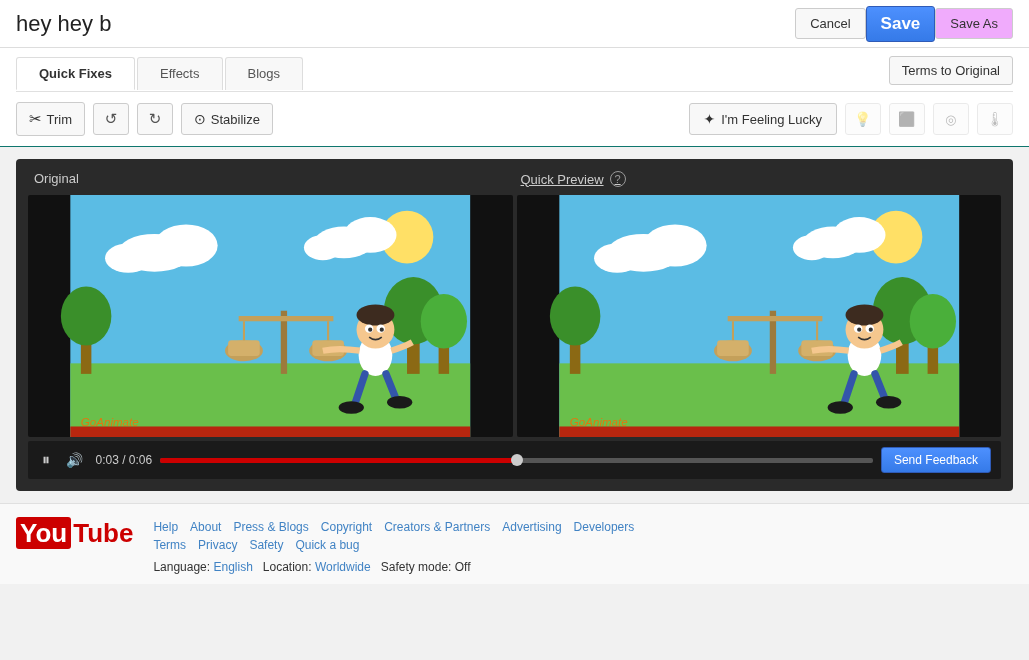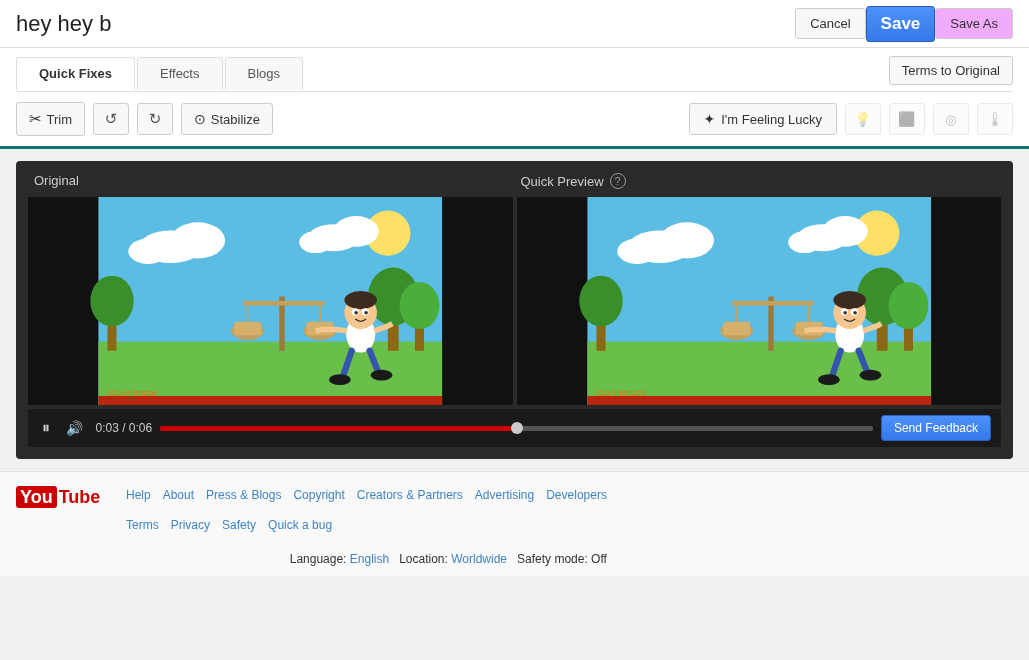--- a/index.html
+++ b/index.html
@@ -57,21 +57,21 @@
       border-radius: 3px;
       padding: 7px 14px;
       cursor: pointer;
       font-size: 13px;
       color: #333;
     }
 
     
     .toolbar-area {
       background: #fff;
-      border-bottom: 3px solid #0f766e;
+      border-bottom: 1px solid #0f766e;
       padding: 0 16px;
     }
     .tabs-row {
       display: flex;
       align-items: center;
       justify-content: space-between;
       padding-top: 8px;
     }
     .tabs {
       display: flex;
@@ -175,40 +175,41 @@
     .video-label-original {
       flex: 1;
       padding-left: 6px;
     }
     .video-label-preview {
       flex: 1;
       padding-left: 6px;
       display: flex;
       align-items: center;
       gap: 6px;
+      text-decoration: underline;
     }
     .help-icon {
       width: 16px;
       height: 16px;
       border-radius: 50%;
       border: 1px solid #999;
       color: #999;
       font-size: 11px;
       display: inline-flex;
       align-items: center;
       justify-content: center;
       cursor: pointer;
     }
     .video-frames {
       display: flex;
       gap: 4px;
     }
     .video-frame {
       flex: 1;
-      height: 208px;
+      height: 242px;
       background: #111;
       border-radius: 2px;
       overflow: hidden;
       position: relative;
     }
 
     
     .video-controls {
       background: #1a1a1a;
       display: flex;
@@ -272,37 +273,36 @@
       background: #f9f9f9;
       border-top: 1px solid #e0e0e0;
       padding: 16px 16px 10px 16px;
       display: flex;
       gap: 20px;
       align-items: flex-start;
       margin-top: 10px;
     }
     .yt-logo {
       color: #cc0000;
-      font-size: 18px;
+      font-size: 26px;
       font-weight: bold;
       line-height: 1;
       min-width: 90px;
     }
     .yt-logo span {
       color: #fff;
       background: #cc0000;
       padding: 1px 4px;
       border-radius: 3px;
       margin-right: 2px;
     }
     .footer-links {
       display: flex;
       flex-direction: column;
-      gap: 16px;
-      text-align: right;
+      gap: 4px;
     }
     .footer-links-row {
       display: flex;
       gap: 12px;
       flex-wrap: wrap;
     }
     .footer-link {
       color: #4183c4;
       text-decoration: none;
       font-size: 12px;

